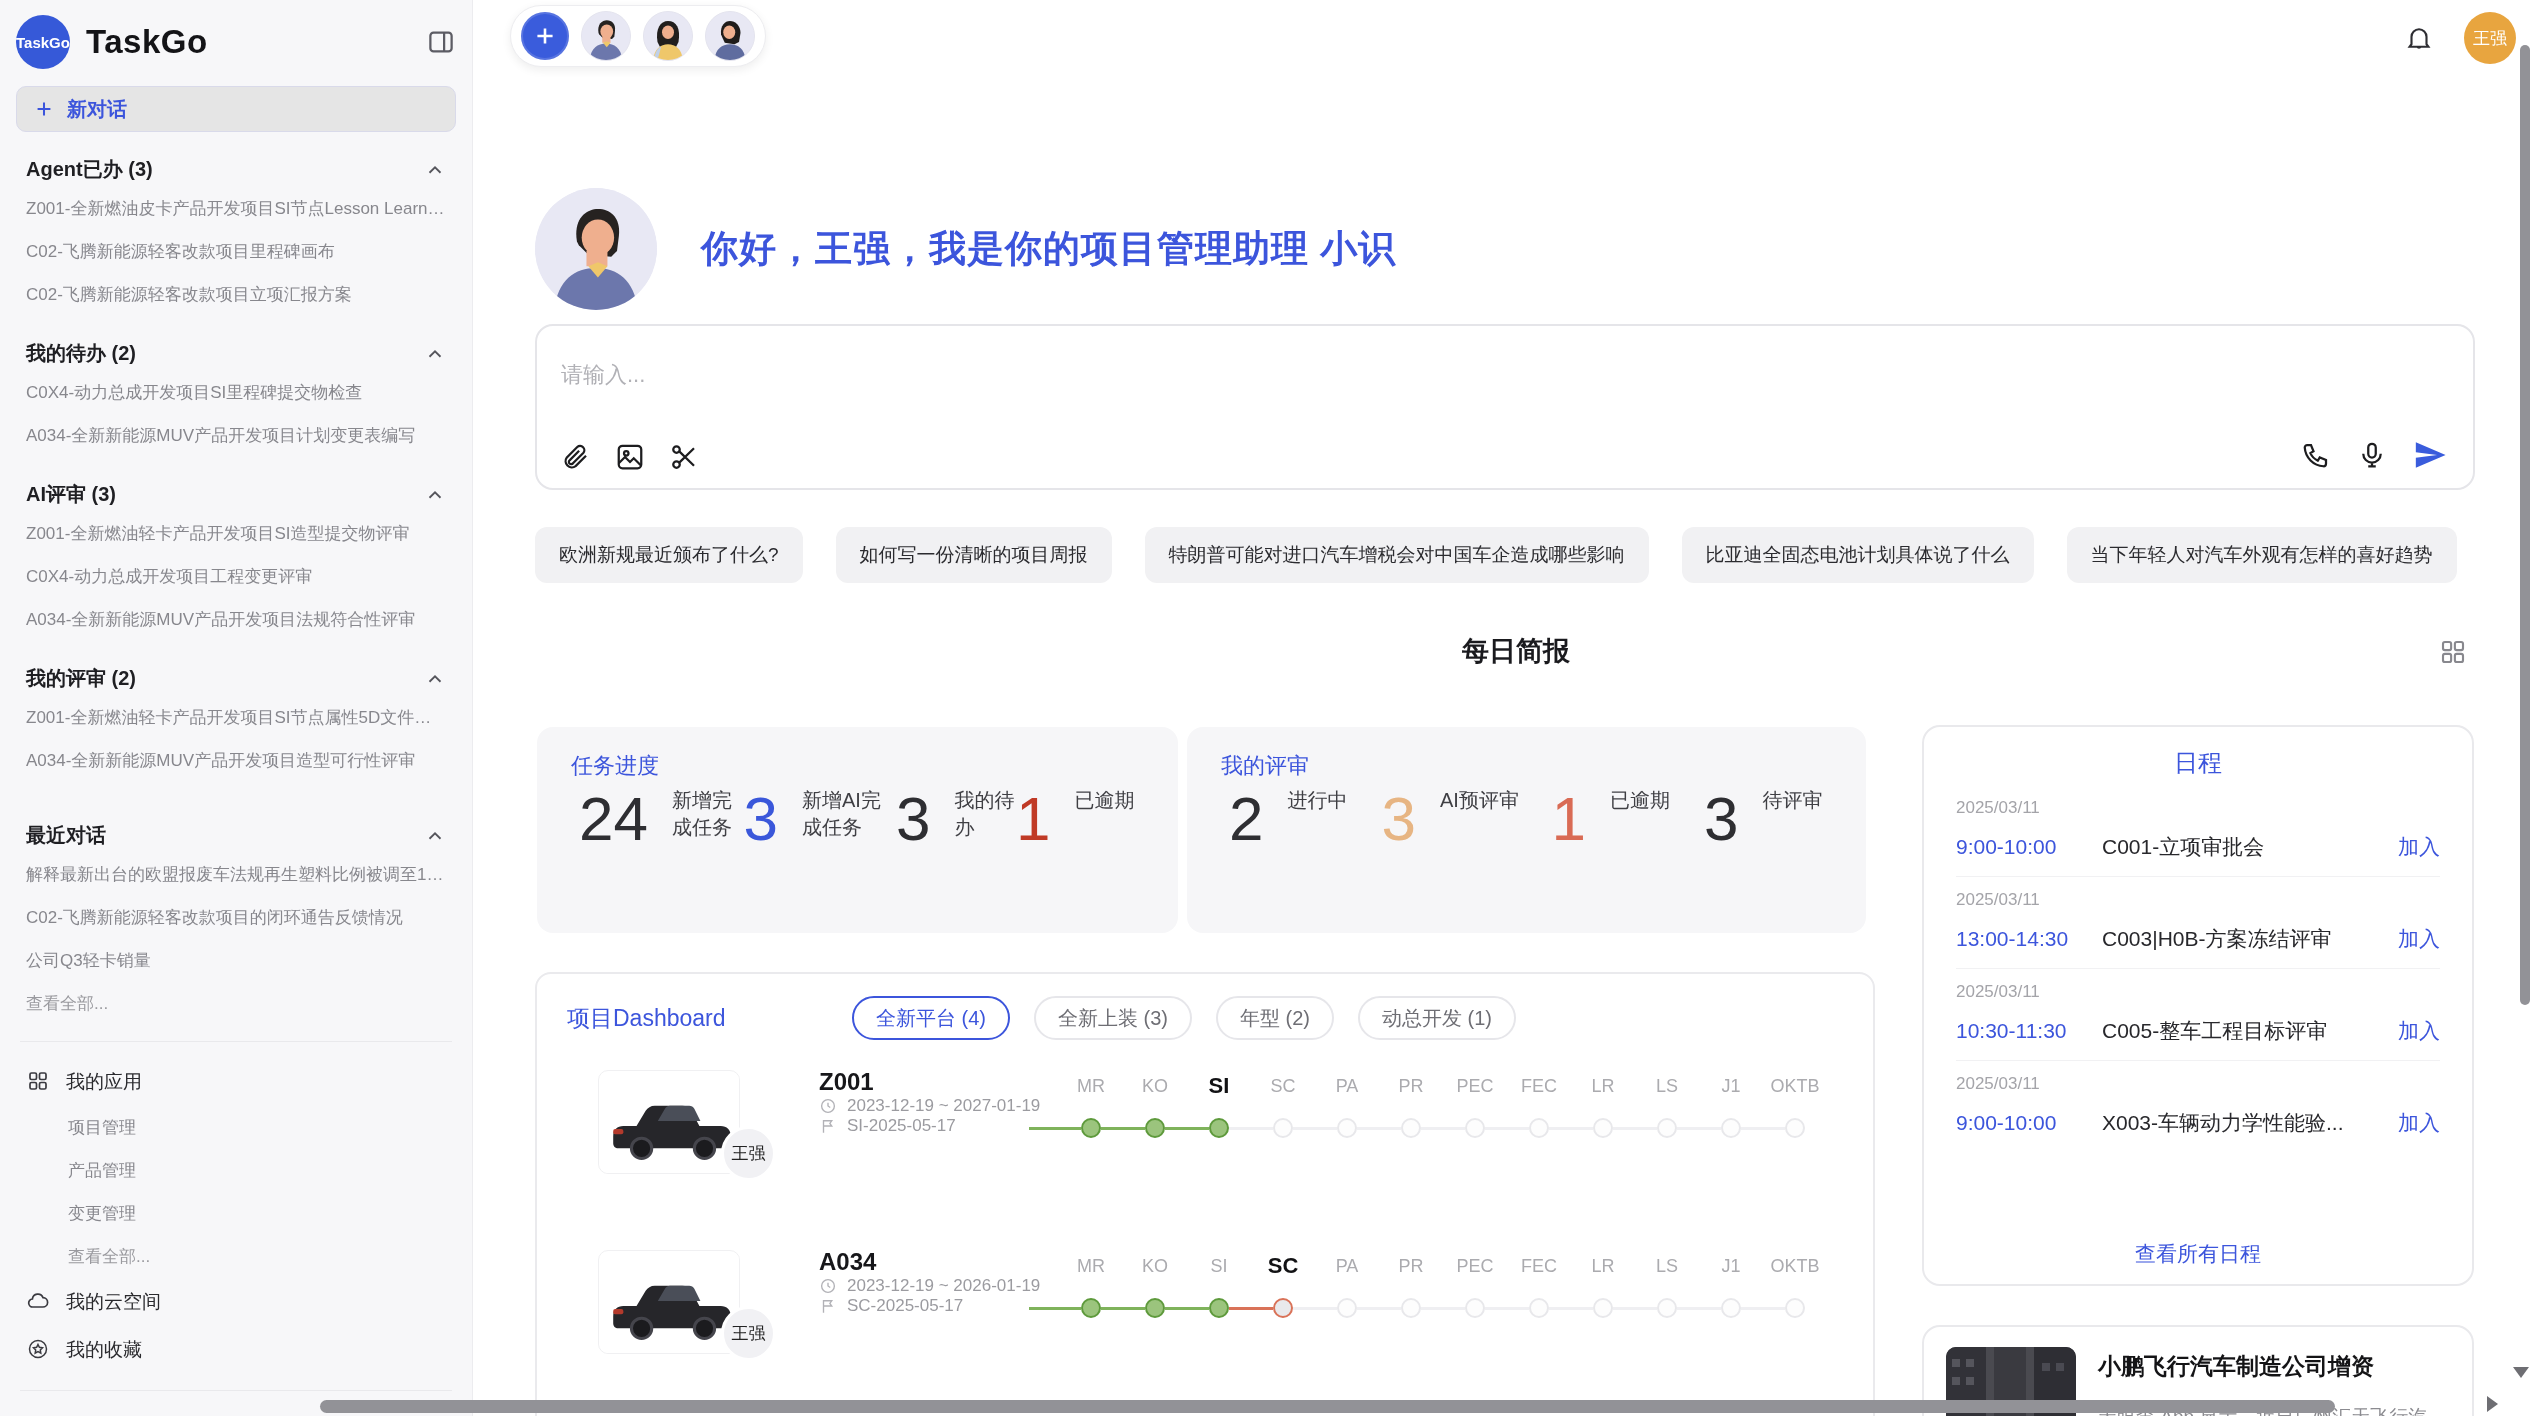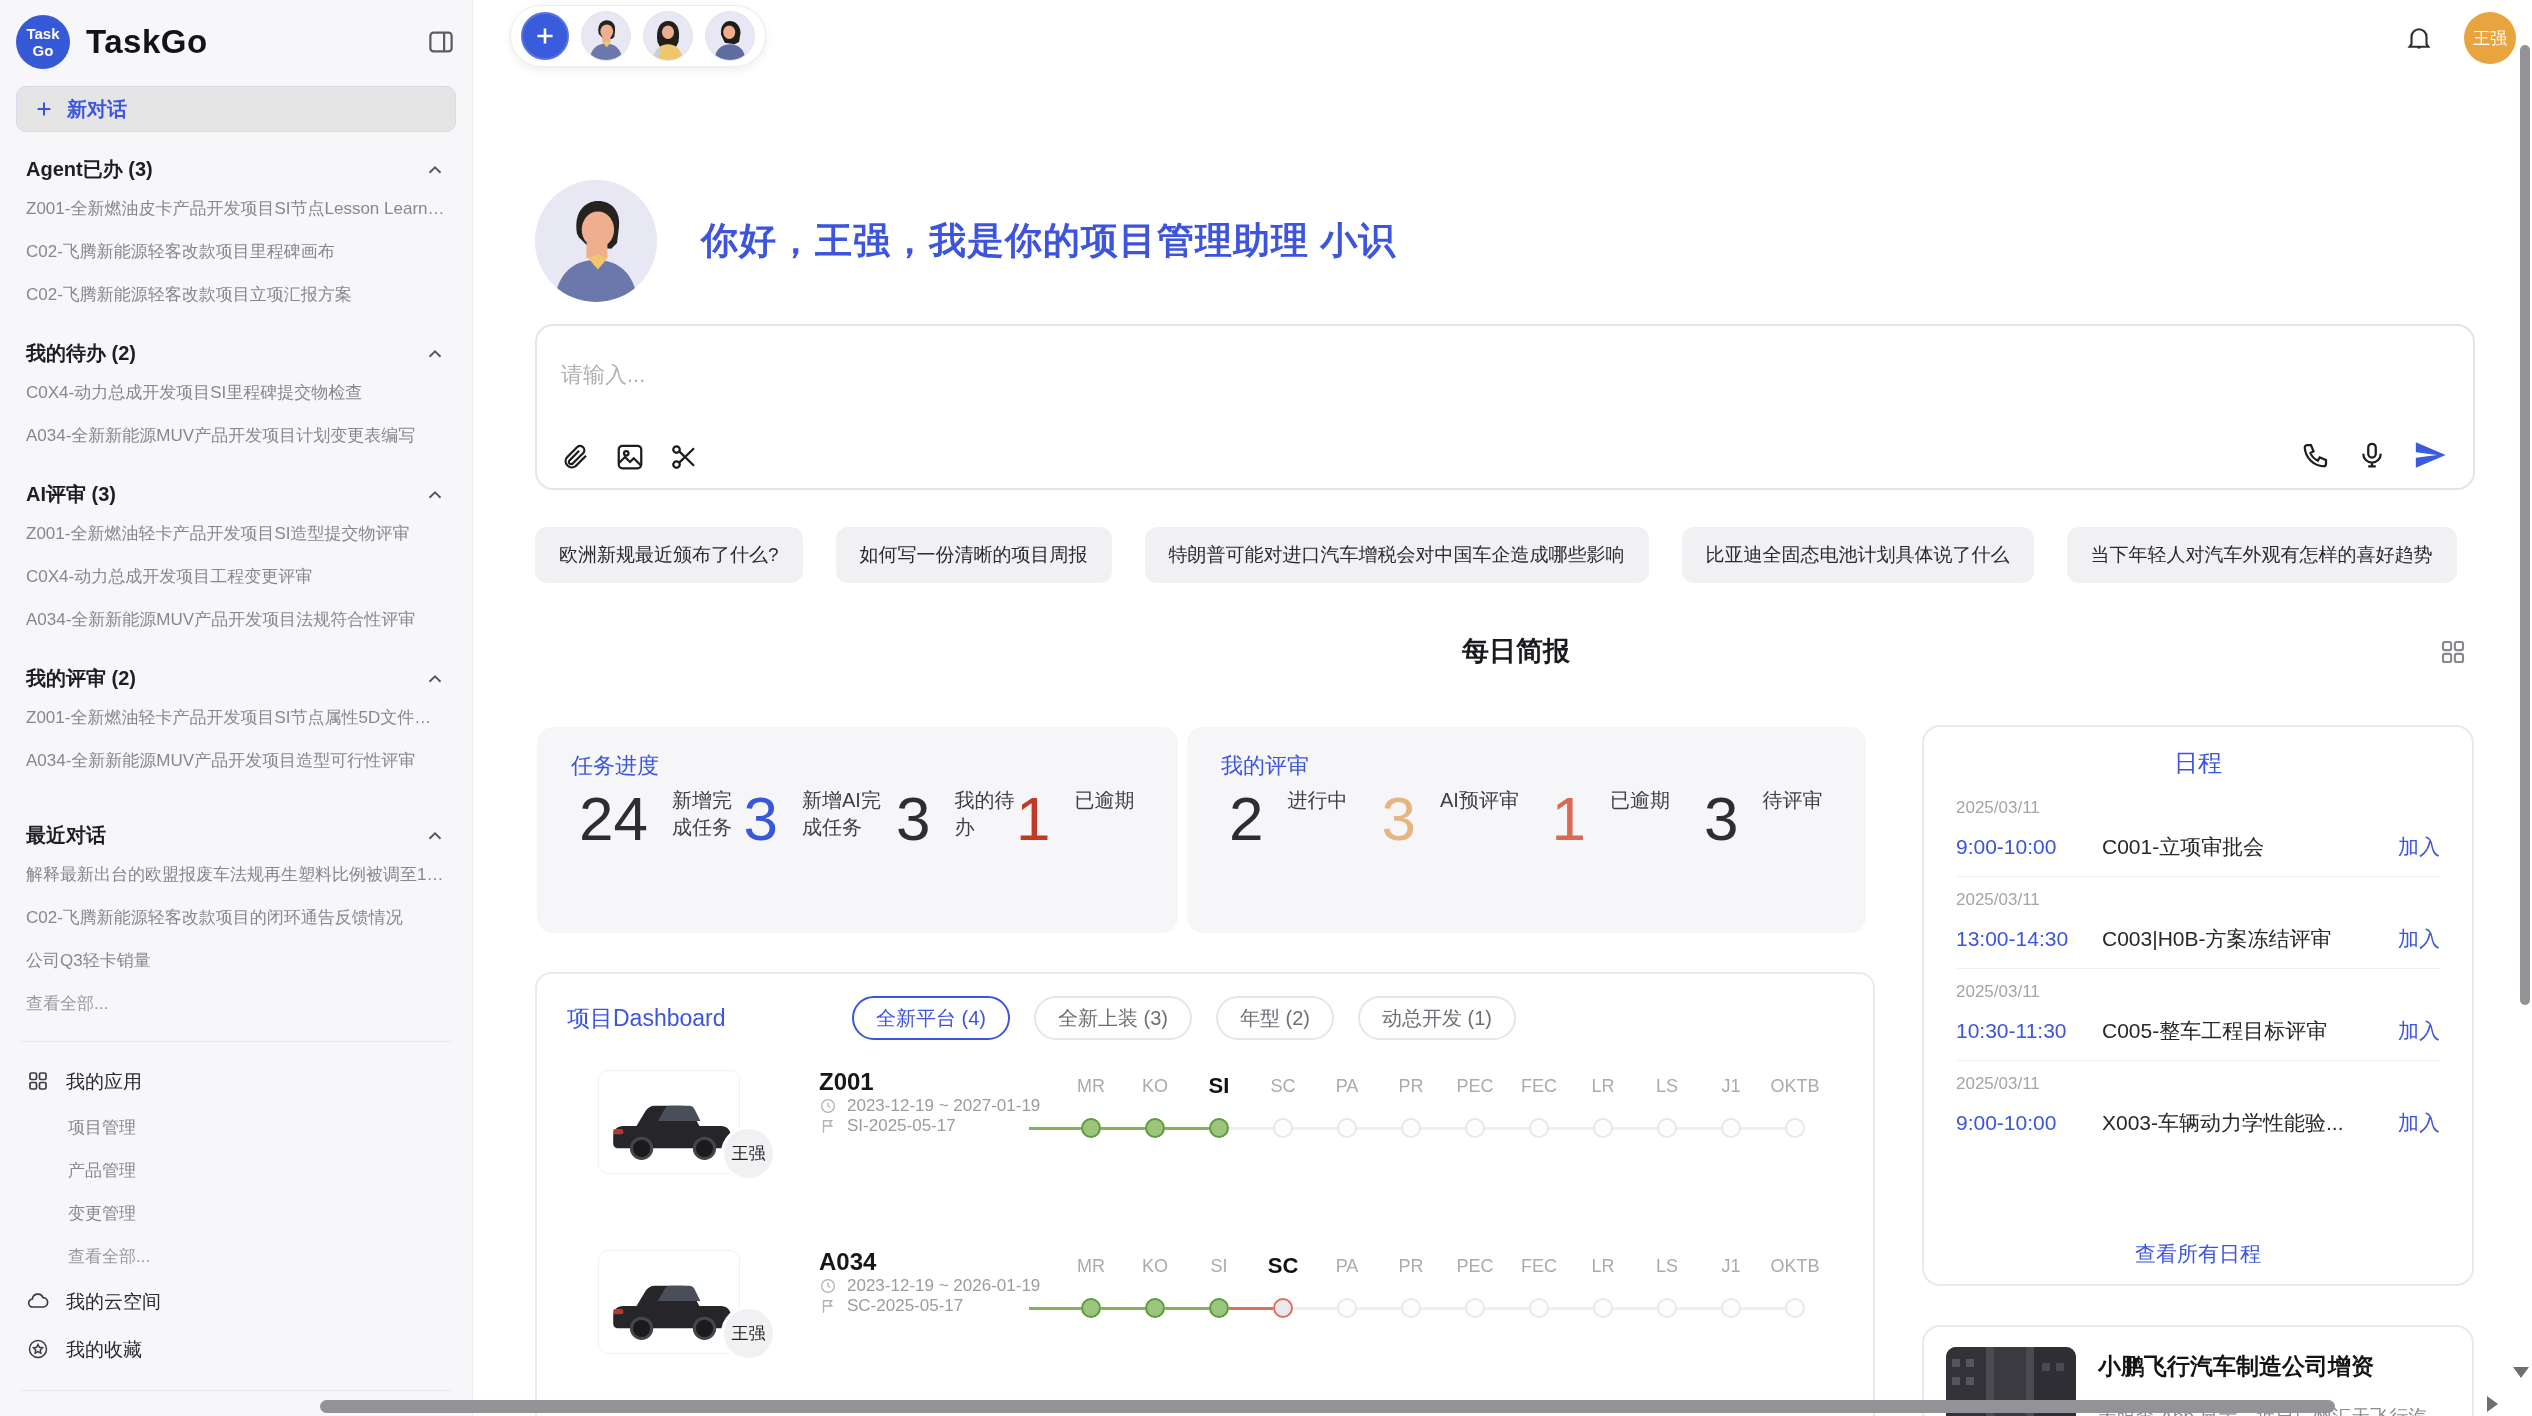--- a/index.html
+++ b/index.html
@@ -3,21 +3,21 @@
 <meta charset="utf-8">
 <style>
   *{margin:0;padding:0;box-sizing:border-box}
   html,body{width:2532px;height:1416px;overflow:hidden}
   body{font-family:"Liberation Sans","DejaVu Sans",sans-serif;background:#fff;color:#222;position:relative}
   svg{display:block}
 
   
   .sidebar{position:absolute;left:0;top:0;width:473px;height:1416px;background:#F7F7F9;border-right:1px solid #ECECEF;padding:12px 16px 0;overflow:hidden}
   .side-head{display:flex;align-items:center;height:60px}
-  .logo{width:54px;height:54px;border-radius:50%;background:#3659D8;color:#fff;display:flex;flex-direction:column;align-items:center;justify-content:center;font-size:15px;line-height:17px;font-weight:700;flex-shrink:0}
+  .logo{width:54px;height:54px;border-radius:50%;background:#3659D8;color:#fff;display:flex;flex-direction:row;align-items:center;justify-content:center;font-size:15px;line-height:17px;font-weight:700;flex-shrink:0}
   .side-title{font-size:33px;font-weight:700;margin-left:16px;color:#141417;flex:1;letter-spacing:.5px}
   .panel-toggle{width:30px;height:30px;color:#5C5C64;cursor:pointer}
   .new-chat{margin-top:14px;height:46px;border:1px solid #D9DAEA;background:#e5e5e5;border-radius:10px;display:flex;align-items:center;padding:0 16px;color:#3C55DC;font-size:20px;font-weight:600;gap:12px;cursor:pointer}
   .new-chat .pl{width:22px;height:22px}
   .side-sec-header{display:flex;align-items:center;justify-content:space-between;margin:24px 10px 4px;color:#1F1F23;font-size:20px;font-weight:700}
   .side-sec-header .chev{width:22px;height:22px;color:#55555C}
   .side-item{margin:0 4px;padding:10px 6px;font-size:17px;color:#87878D;white-space:nowrap;overflow:hidden;text-overflow:ellipsis;border-radius:8px;cursor:pointer}
   .divider{height:1px;background:#E9E9EC;margin:16px 4px}
   .apps-item{padding-left:48px !important}
   .side-row{display:flex;gap:16px;padding:11px 10px;font-size:19px;color:#2A2A2E;cursor:pointer}
@@ -26,21 +26,21 @@
   
   .main{position:absolute;left:473px;top:0;width:2059px;height:1416px;background:#fff}
   .pill{position:absolute;left:37px;top:5px;height:62px;border-radius:32px;background:#fff;border:1px solid #EDEDF0;box-shadow:0 3px 10px rgba(0,0,0,.07);display:flex;align-items:center;padding:0 10px;gap:12px}
   .add-btn{width:48px;height:48px;border-radius:50%;background:#3A5CDC;color:#fff;display:flex;align-items:center;justify-content:center;cursor:pointer;box-shadow:inset 0 0 0 2px rgba(255,255,255,.15)}
   .add-btn svg{width:26px;height:26px}
   .avatar{width:50px;height:50px;border-radius:50%;overflow:hidden;border:1px solid #E4E4EE;background:#E8E8F4;cursor:pointer}
   .top-right{position:absolute;right:16px;top:12px;display:flex;align-items:center;gap:30px}
   .bell{width:30px;height:30px;color:#2E2E33;cursor:pointer}
   .user-avatar{width:52px;height:52px;border-radius:50%;background:#E8A53F;color:#fff;font-size:17px;display:flex;align-items:center;justify-content:center;cursor:pointer}
 
-  .greeting{position:absolute;left:62px;top:180px;display:flex;align-items:center;gap:44px}
+  .greeting{position:absolute;left:62px;top:188px;display:flex;align-items:center;gap:44px}
   .greet-avatar{width:122px;height:122px;border-radius:50%;overflow:hidden;background:#E8E8F4}
   .greet-text{font-size:37px;font-weight:700;color:#3C55DC;letter-spacing:1px}
 
   .input-card{position:absolute;left:62px;top:324px;width:1940px;height:166px;border:2px solid #E5E5E9;border-radius:18px;background:#fff;padding:20px 24px}
   .query{border:none;outline:none;font-size:22px;width:calc(100% - 320px);color:#333;margin-top:16px;background:transparent}
   .query::placeholder{color:#B1B1B6}
   .in-left{position:absolute;left:24px;bottom:16px;display:flex;gap:24px;align-items:center;color:#1D1D1F}
   .in-left .ic{width:30px;height:30px;cursor:pointer}
   .in-right{position:absolute;right:26px;bottom:16px;display:flex;gap:26px;align-items:center;color:#1D1D1F}
   .in-right .ic{width:30px;height:30px;cursor:pointer}

